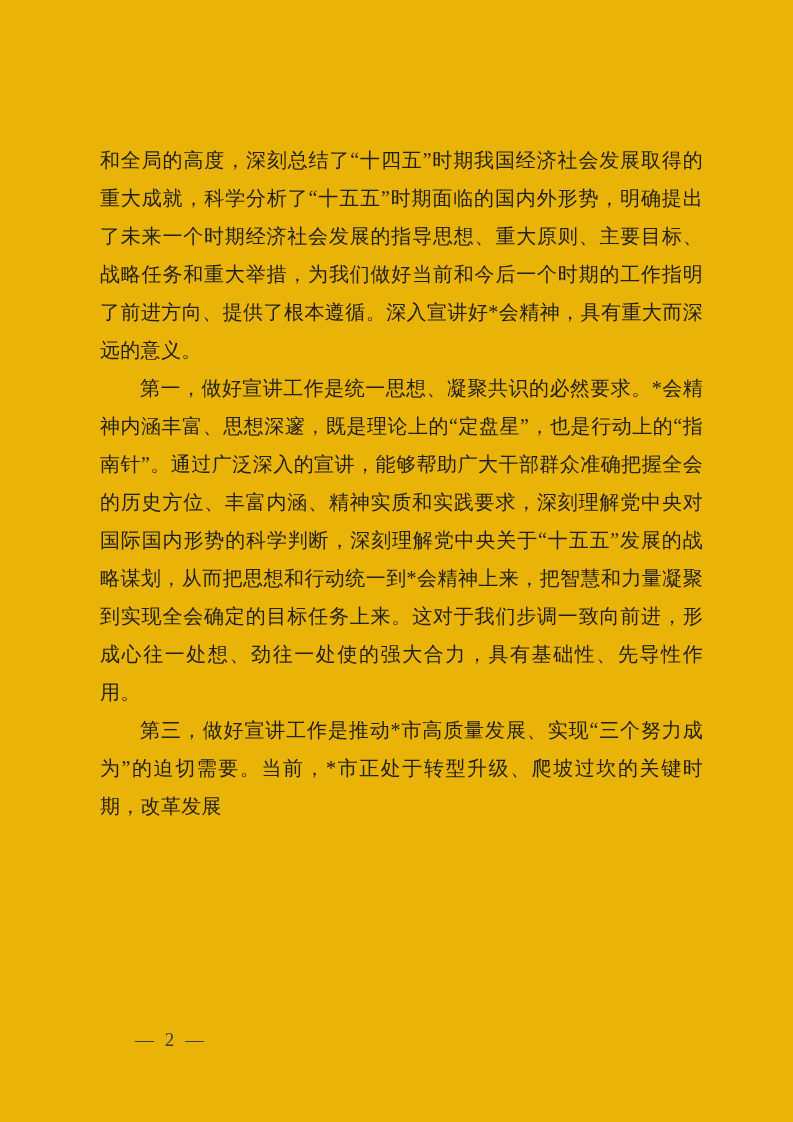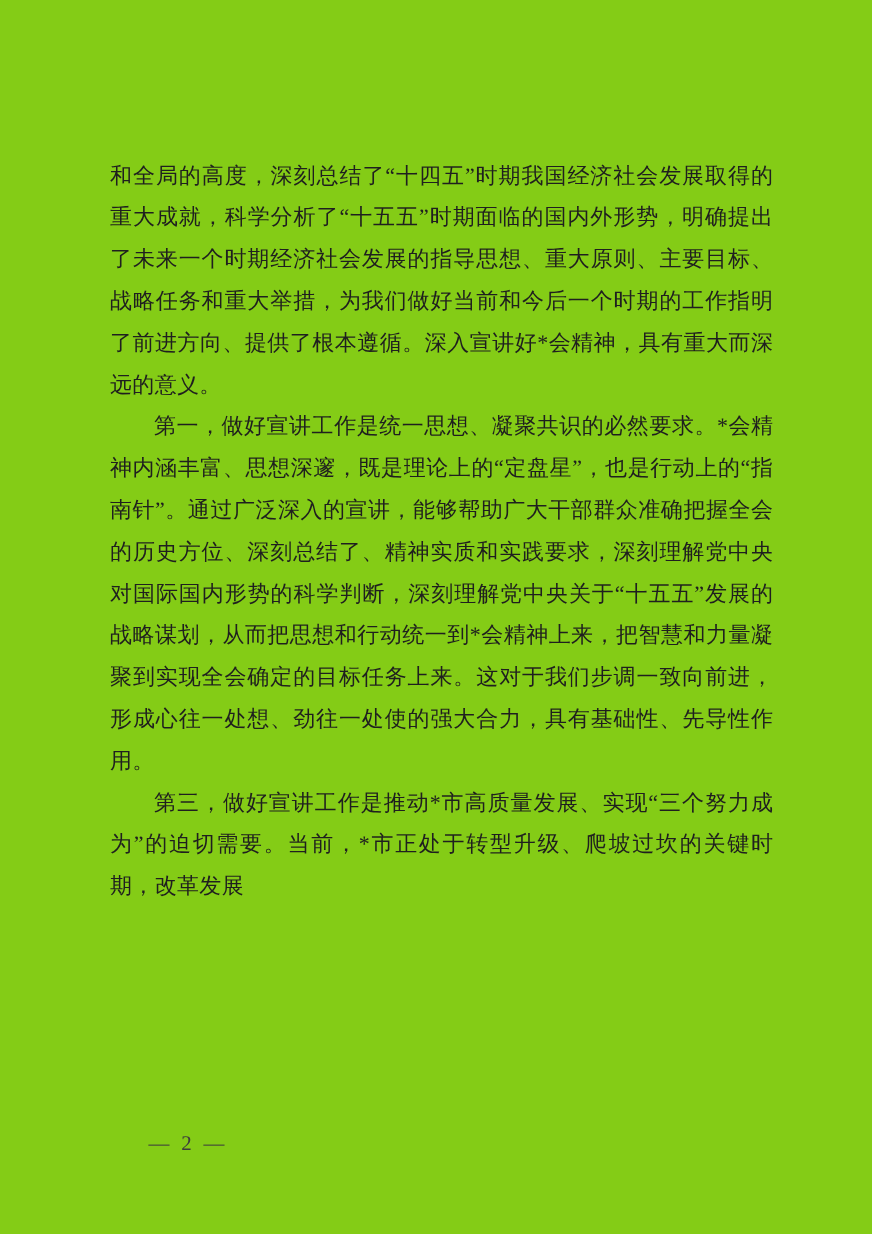--- a/index.html
+++ b/index.html
@@ -4,21 +4,21 @@
 <style>
   html, body {
     margin: 0;
     padding: 0;
     background: #ffffff;
   }
   .page {
     position: relative;
     width: 793px;
     height: 1122px;
-    background: #84cc16;
+    background: #eab308;
     overflow: hidden;
     font-family: "Liberation Serif", "DejaVu Serif", serif;
   }
   .content {
     position: absolute;
     left: 100px;
     top: 141px;
     width: 603px;
     font-size: 20px;
     line-height: 38px;
@@ -45,17 +45,17 @@
     letter-spacing: 3px;
     font-family: "Liberation Serif", "DejaVu Serif", serif;
   }
 </style>
 </head>
 <body>
 
 <div class="page">
   <div class="content">
     <p class="continuation">和全局的高度，深刻总结了“十四五”时期我国经济社会发展取得的重大成就，科学分析了“十五五”时期面临的国内外形势，明确提出了未来一个时期经济社会发展的指导思想、重大原则、主要目标、战略任务和重大举措，为我们做好当前和今后一个时期的工作指明了前进方向、提供了根本遵循。深入宣讲好*会精神，具有重大而深远的意义。</p>
-    <p>第一，做好宣讲工作是统一思想、凝聚共识的必然要求。*会精神内涵丰富、思想深邃，既是理论上的“定盘星”，也是行动上的“指南针”。通过广泛深入的宣讲，能够帮助广大干部群众准确把握全会的历史方位、深刻总结了、精神实质和实践要求，深刻理解党中央对国际国内形势的科学判断，深刻理解党中央关于“十五五”发展的战略谋划，从而把思想和行动统一到*会精神上来，把智慧和力量凝聚到实现全会确定的目标任务上来。这对于我们步调一致向前进，形成心往一处想、劲往一处使的强大合力，具有基础性、先导性作用。</p>
+    <p>第一，做好宣讲工作是统一思想、凝聚共识的必然要求。*会精神内涵丰富、思想深邃，既是理论上的“定盘星”，也是行动上的“指南针”。通过广泛深入的宣讲，能够帮助广大干部群众准确把握全会的历史方位、丰富内涵、精神实质和实践要求，深刻理解党中央对国际国内形势的科学判断，深刻理解党中央关于“十五五”发展的战略谋划，从而把思想和行动统一到*会精神上来，把智慧和力量凝聚到实现全会确定的目标任务上来。这对于我们步调一致向前进，形成心往一处想、劲往一处使的强大合力，具有基础性、先导性作用。</p>
     <p>第三，做好宣讲工作是推动*市高质量发展、实现“三个努力成为”的迫切需要。当前，*市正处于转型升级、爬坡过坎的关键时期，改革发展</p>
   </div>
   <div class="page-footer">— 2 —</div>
 </div>
 
 </body></html>

